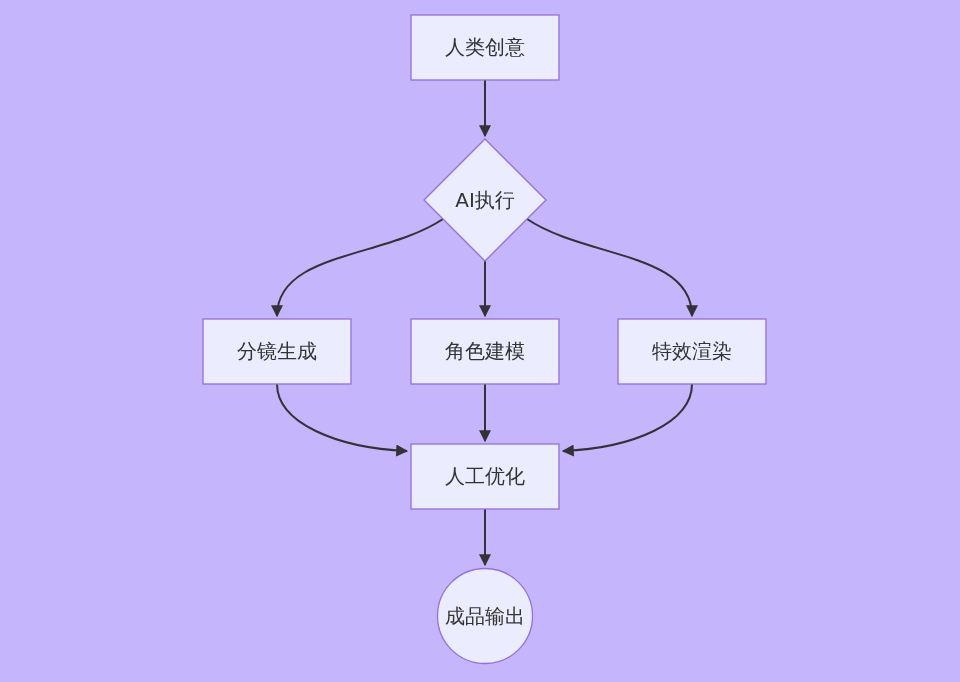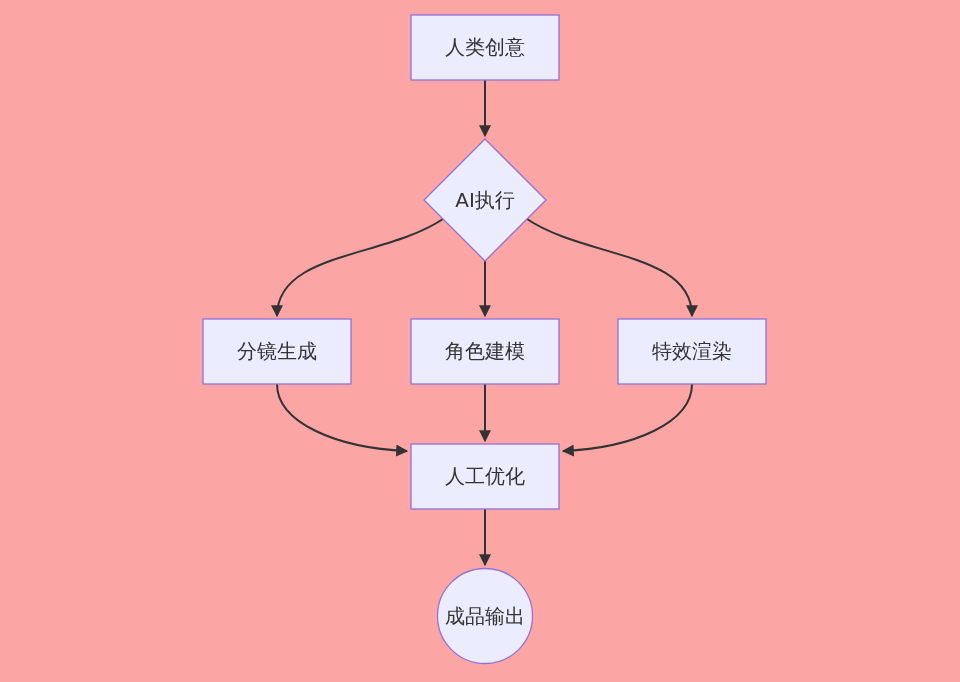--- a/index.html
+++ b/index.html
@@ -8,21 +8,21 @@
     background: #ffffff;
     width: 960px;
     height: 682px;
     overflow: hidden;
     font-family: "DejaVu Sans", "Liberation Sans", sans-serif;
   }
   .canvas {
     position: relative;
     width: 960px;
     height: 682px;
-    background: #fca5a5;
+    background: #c4b5fd;
   }
   svg { display: block; }
   .edge {
     stroke: #333333;
     stroke-width: 2px;
     fill: none;
   }
   .node rect, .node polygon, .node circle {
     fill: #ECECFF;
     stroke: #9370DB;

